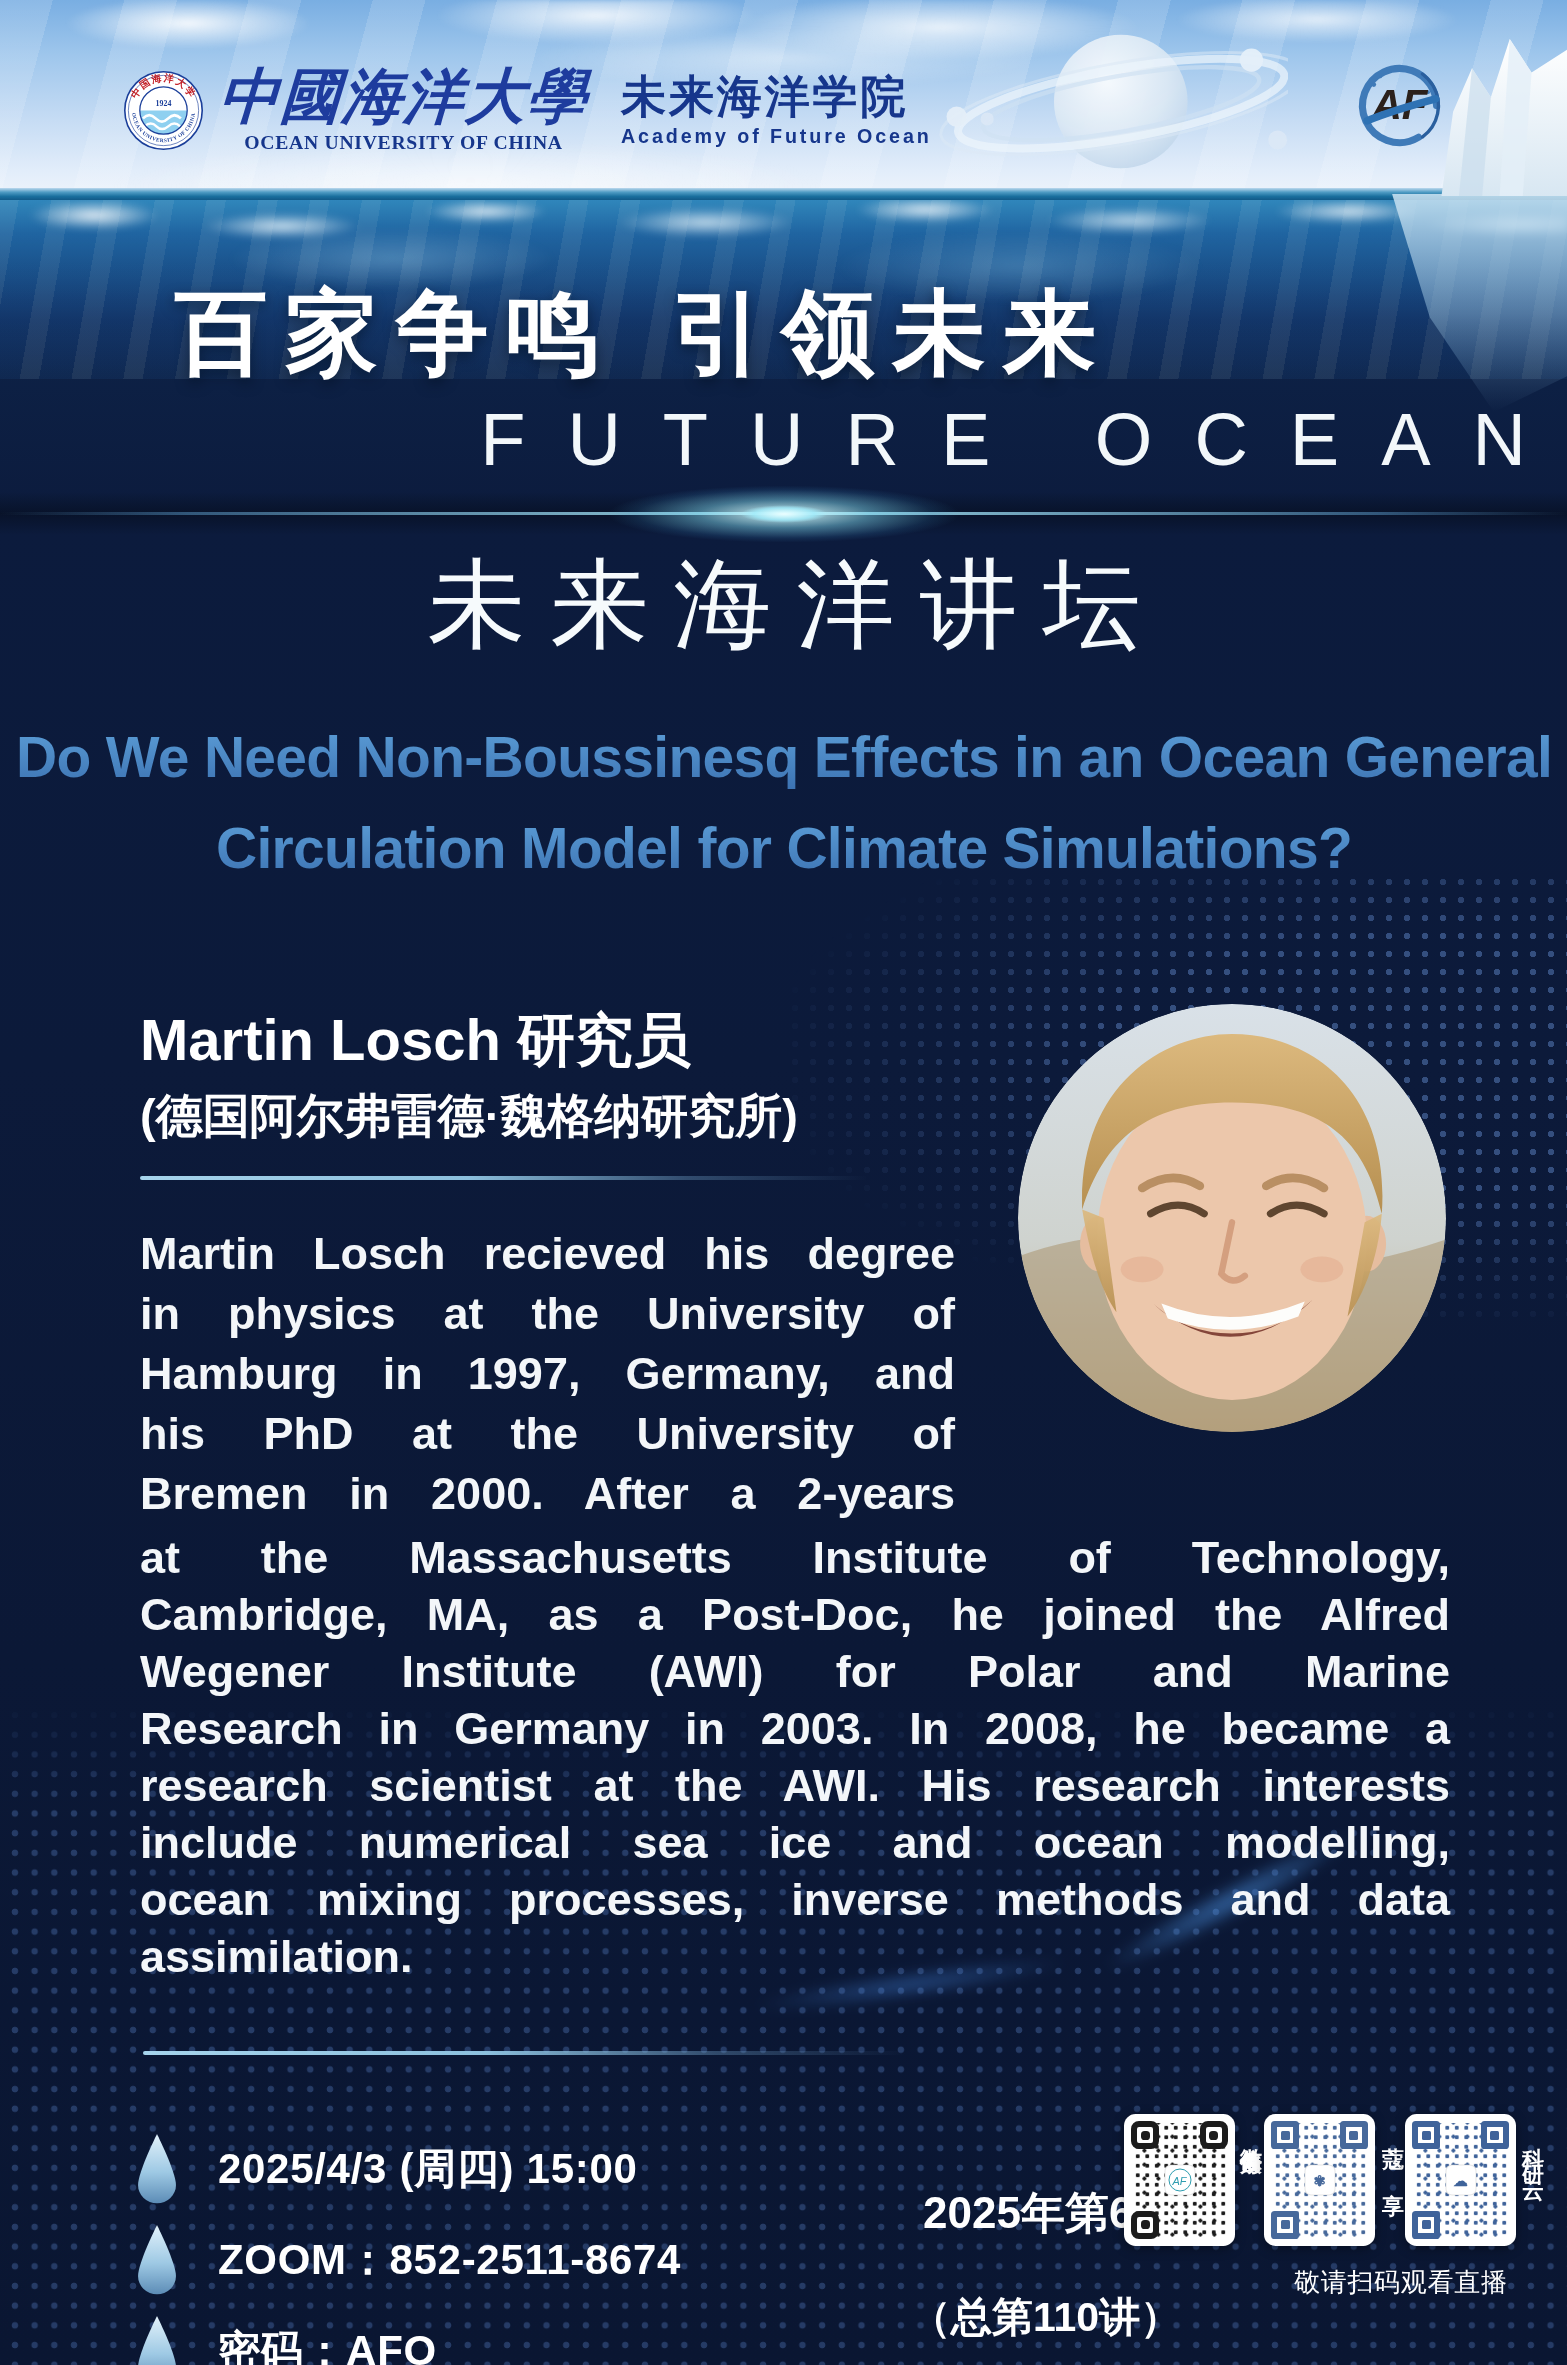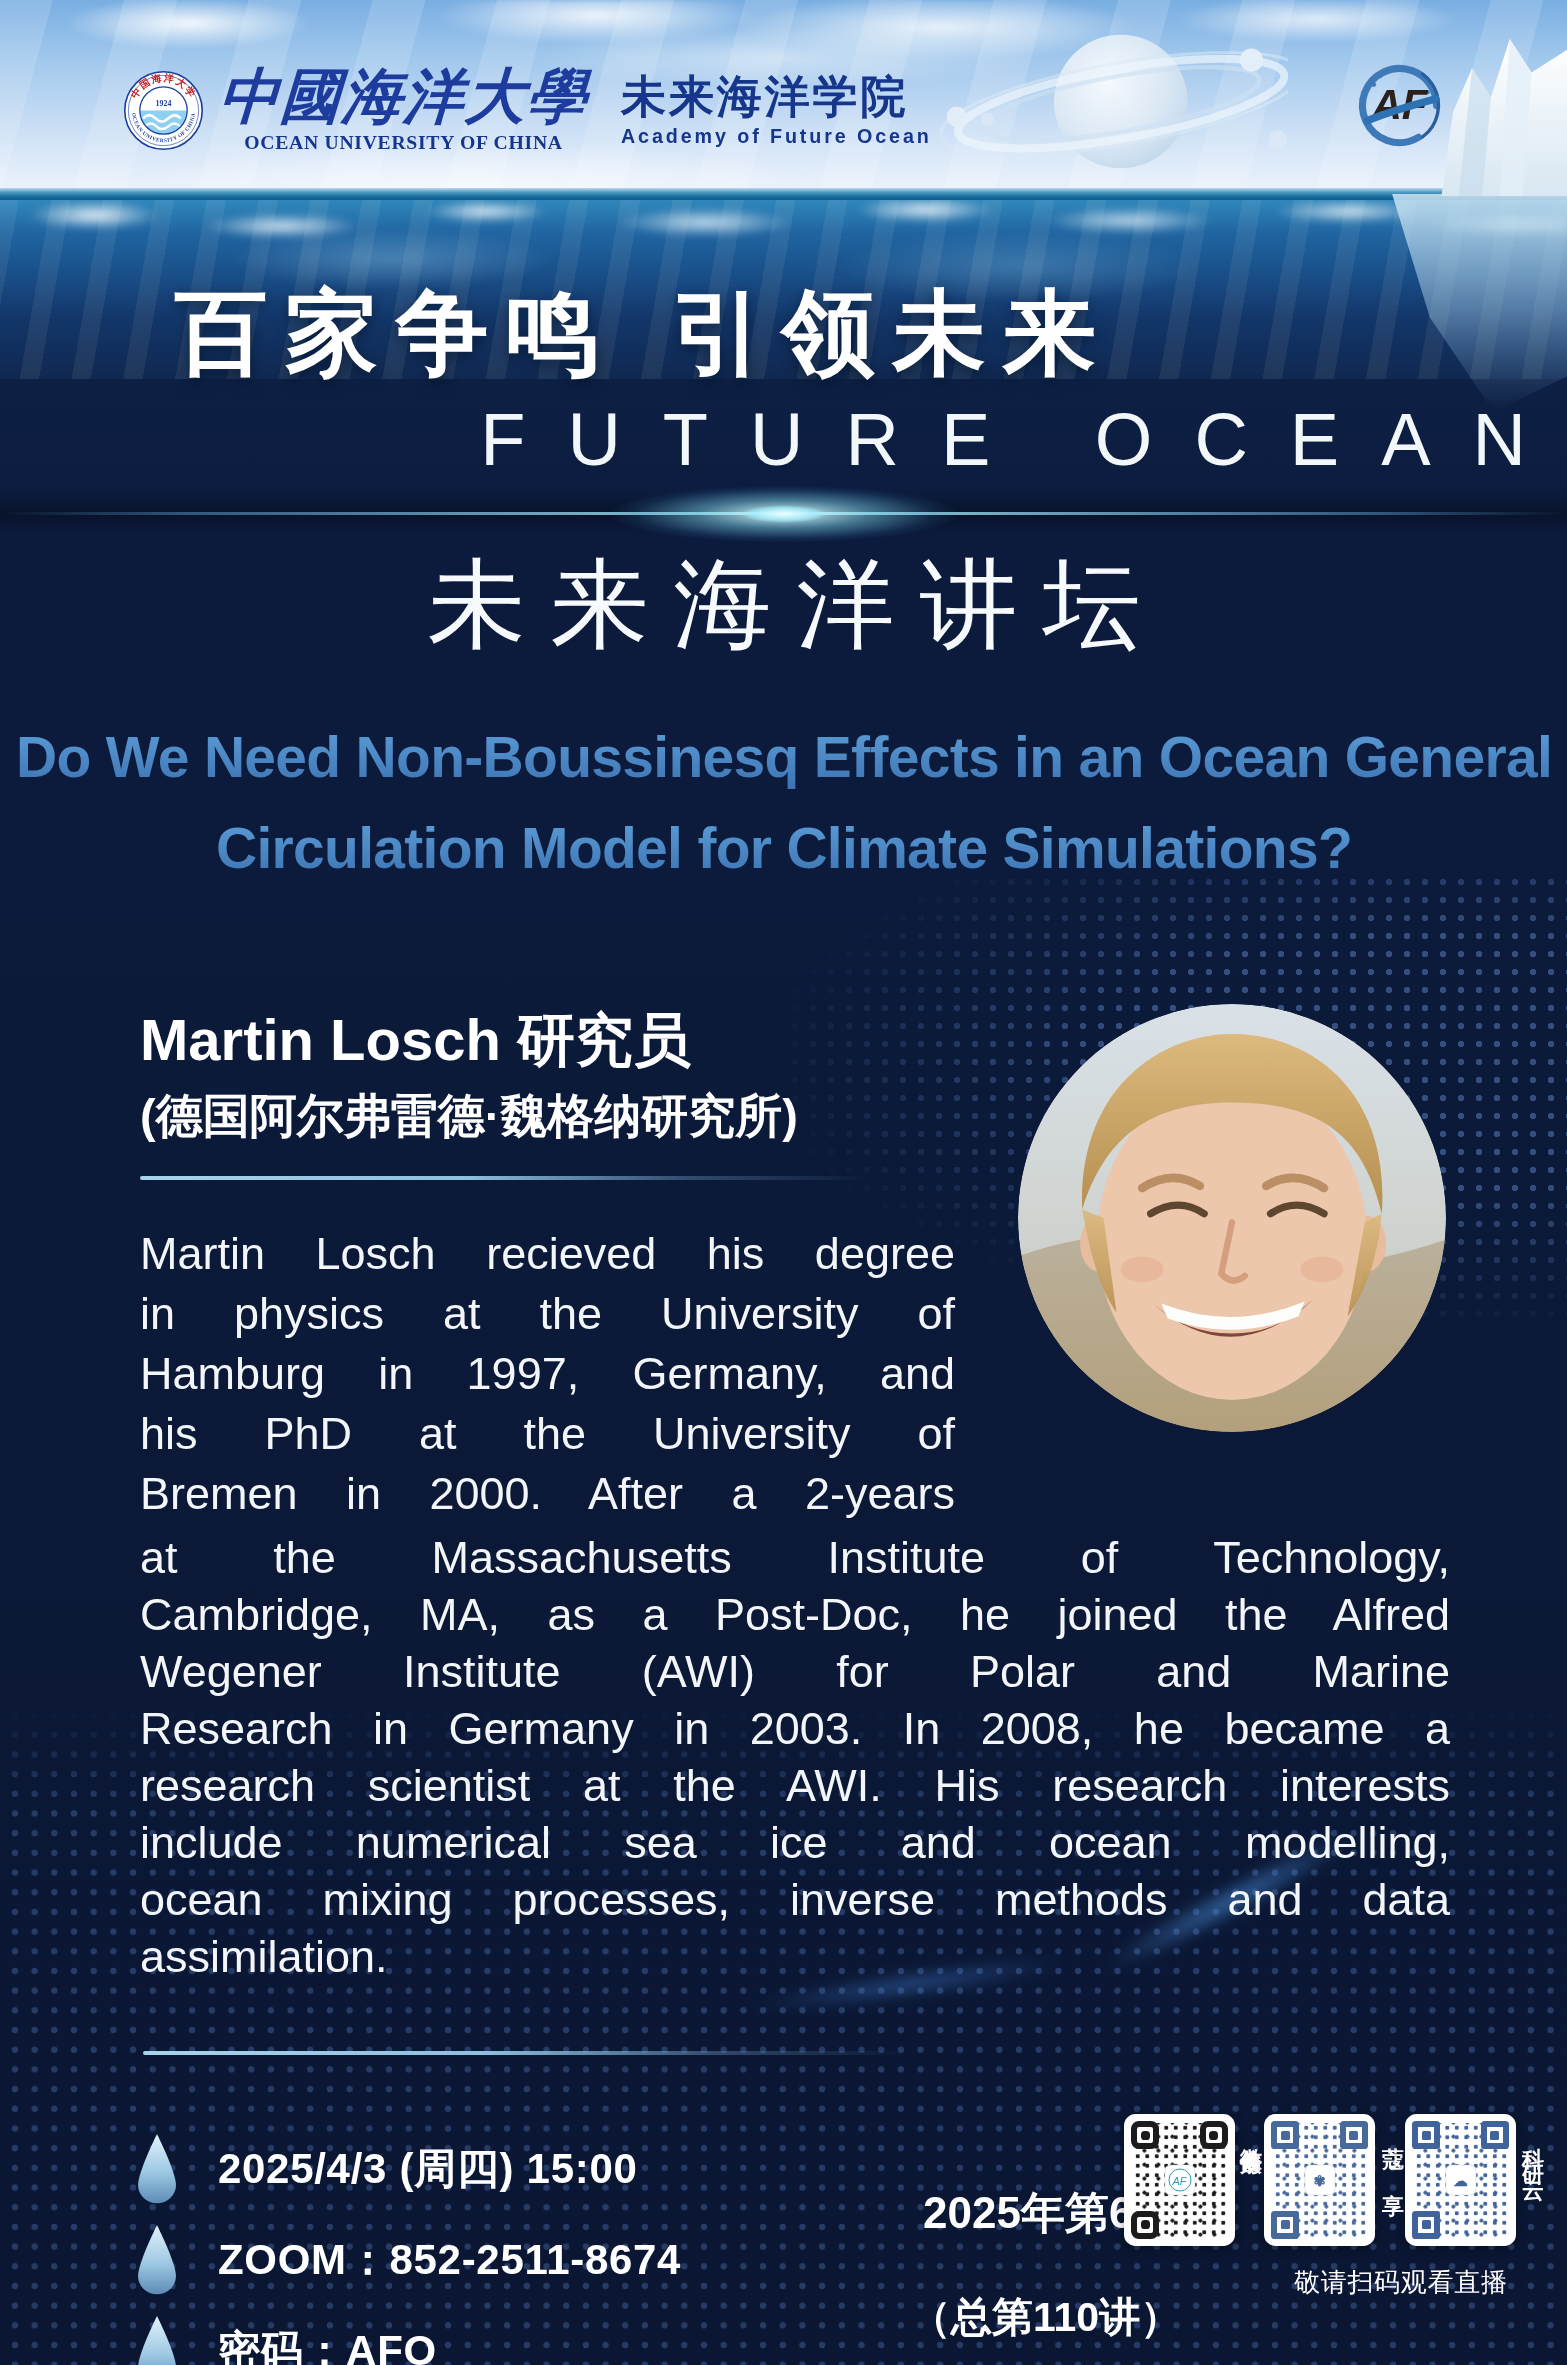--- a/index.html
+++ b/index.html
@@ -103,21 +103,21 @@
   
   .speaker-name { position:absolute; left:140px; top:1002px; z-index:6; font-size:58px; font-weight:700; }
   .speaker-aff  { position:absolute; left:140px; top:1085px; z-index:6; font-size:47px; font-weight:700; }
   .divider { position:absolute; height:3.6px; z-index:6; border-radius:2.2px;
     background:linear-gradient(90deg,#a6d4ec 0%,#8cc0de 45%,rgba(120,170,210,.35) 75%,rgba(120,170,210,0) 100%); }
   .divider.d1 { left:140px; top:1176px; width:728px; }
   .divider.d2 { left:143px; top:2051px; width:763px; }
   .photo { position:absolute; left:1018px; top:1004px; width:428px; height:428px; z-index:6;
     border-radius:50%; overflow:hidden; }
   
-  .bio { position:absolute; z-index:6; color:#f3f6f9; font-weight:400; }
+  .bio { position:absolute; z-index:6; color:#f3f6f9; font-weight:700; }
   .bio.narrow { left:140px; top:1224px; width:815px; font-size:45px; line-height:60px; }
   .bio.wide   { left:140px; top:1529px; width:1310px; font-size:45px; line-height:57px; }
   .jline { text-align:justify; text-align-last:justify; white-space:nowrap; }
   .jline.last { text-align-last:left; }
   
   .detail-row { position:absolute; left:138px; z-index:6; display:flex; align-items:center; height:70px; }
   .detail-row .txt { font-size:42px; font-weight:700; margin-left:42px; letter-spacing:0.7px; }
   .detail-row.r1 { top:2134px; } .detail-row.r2 { top:2225px; } .detail-row.r3 { top:2316px; }
   .drop-svg { width:38px; height:70px; flex:0 0 auto; }
   

